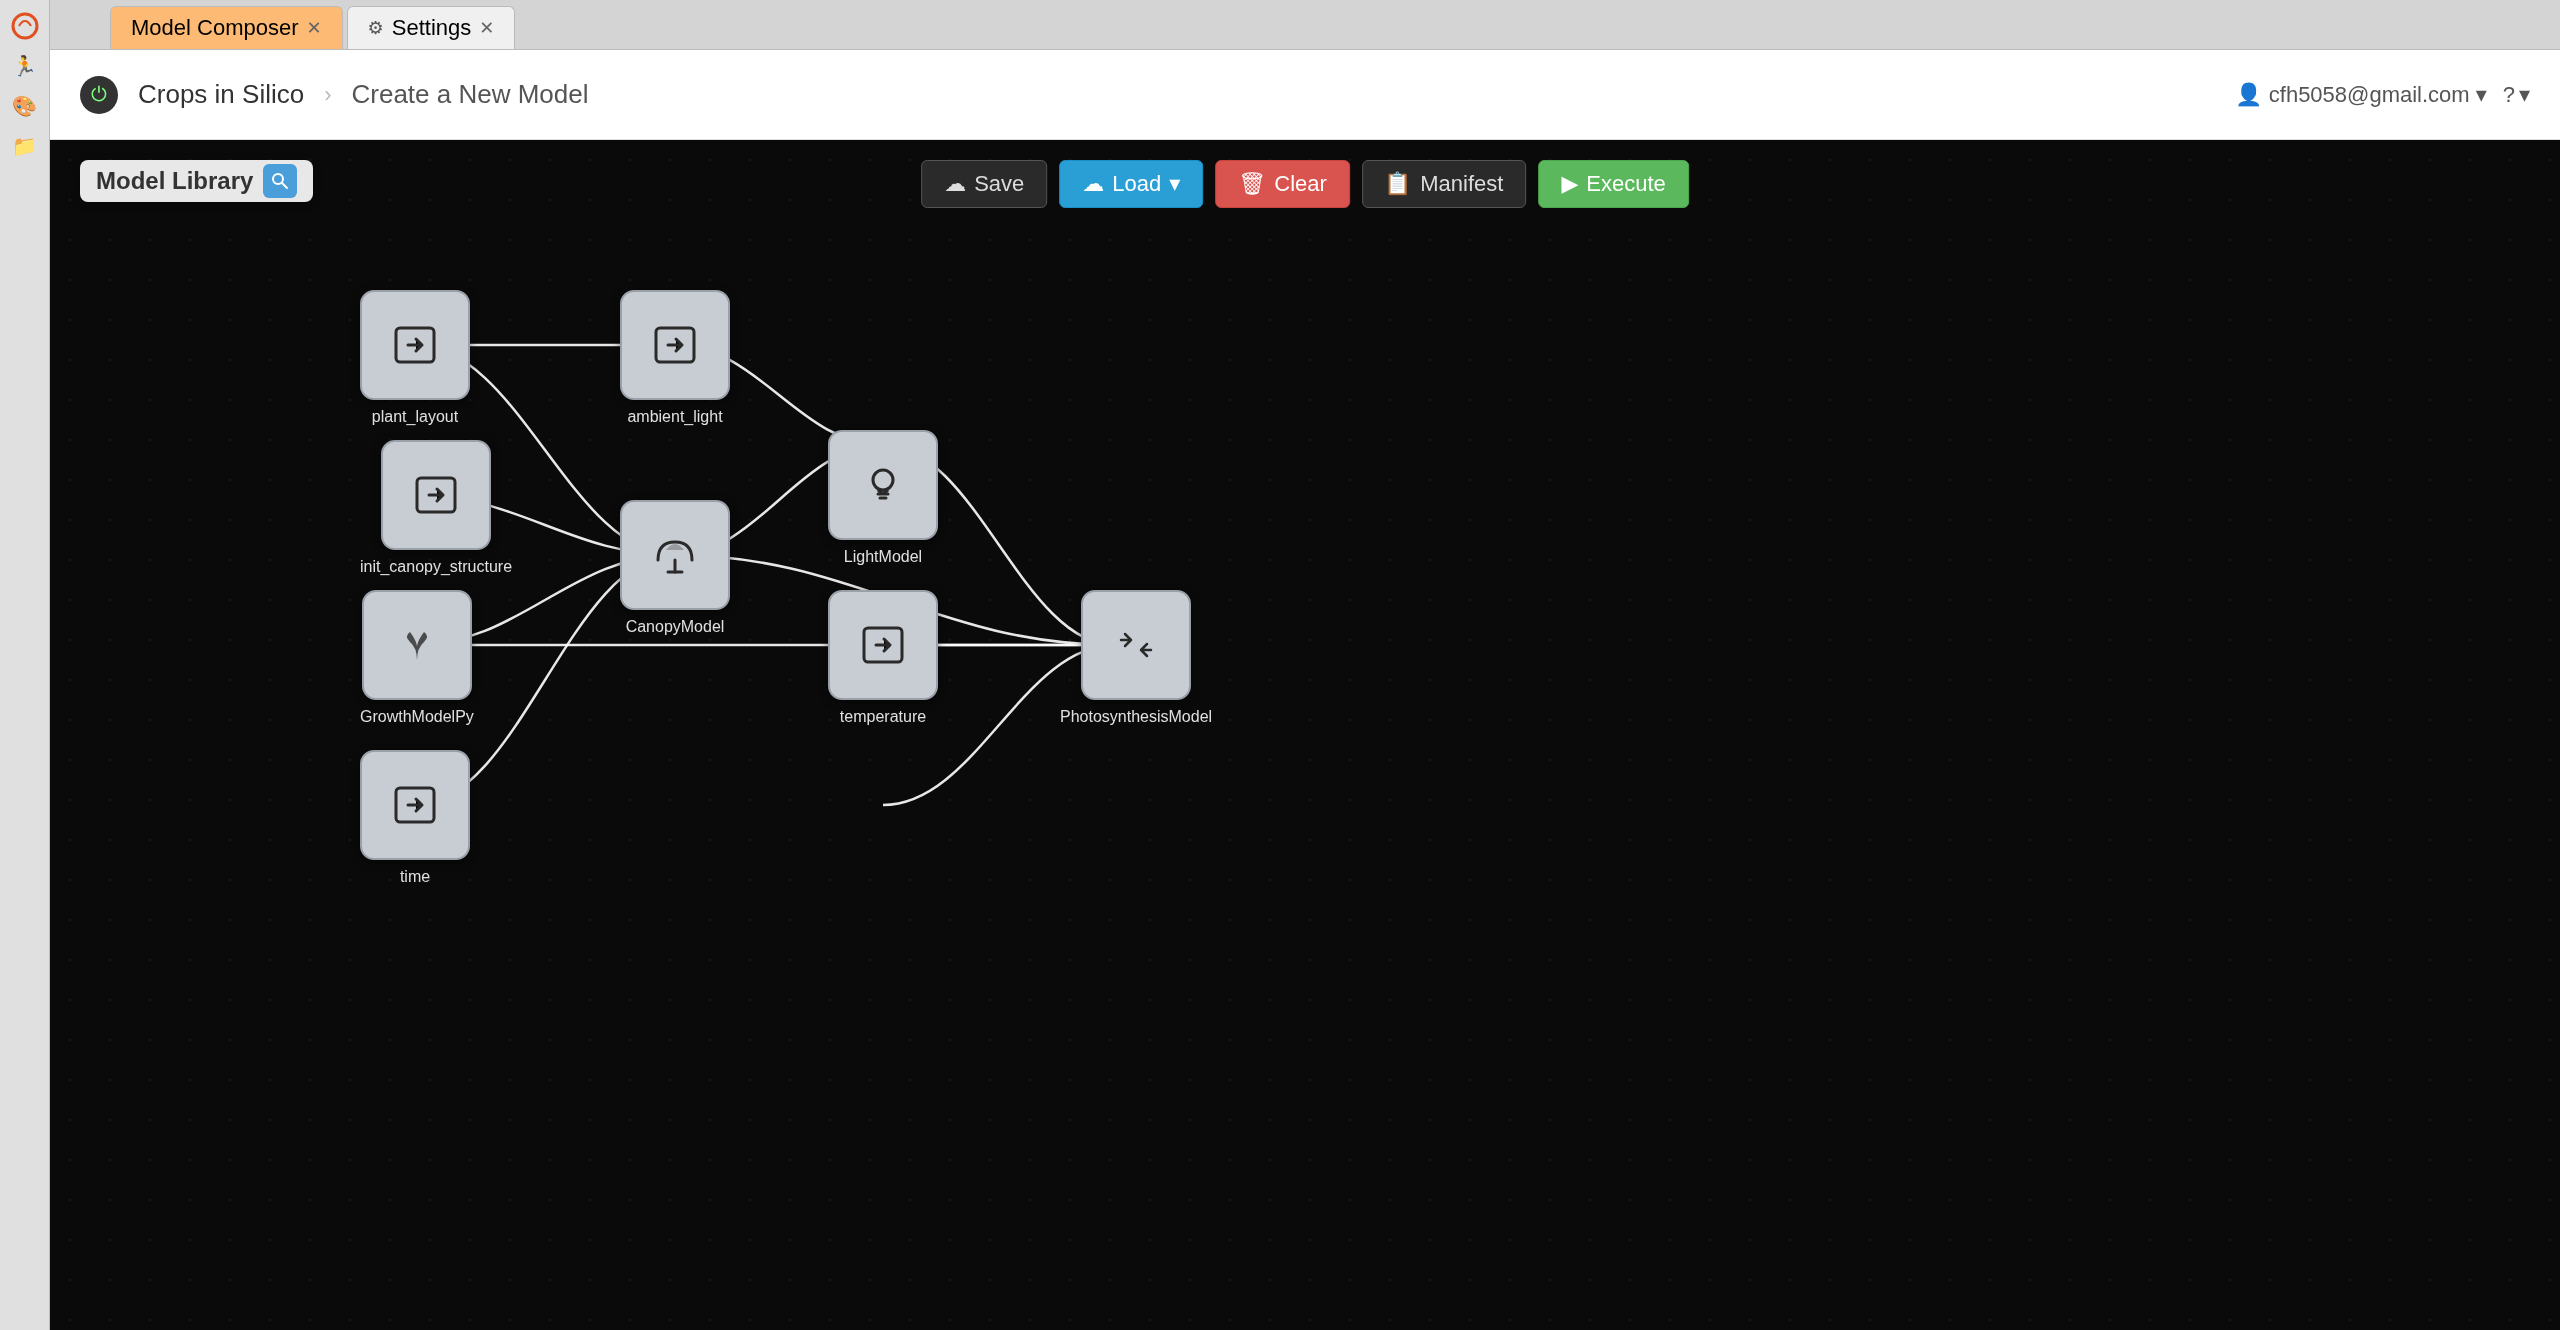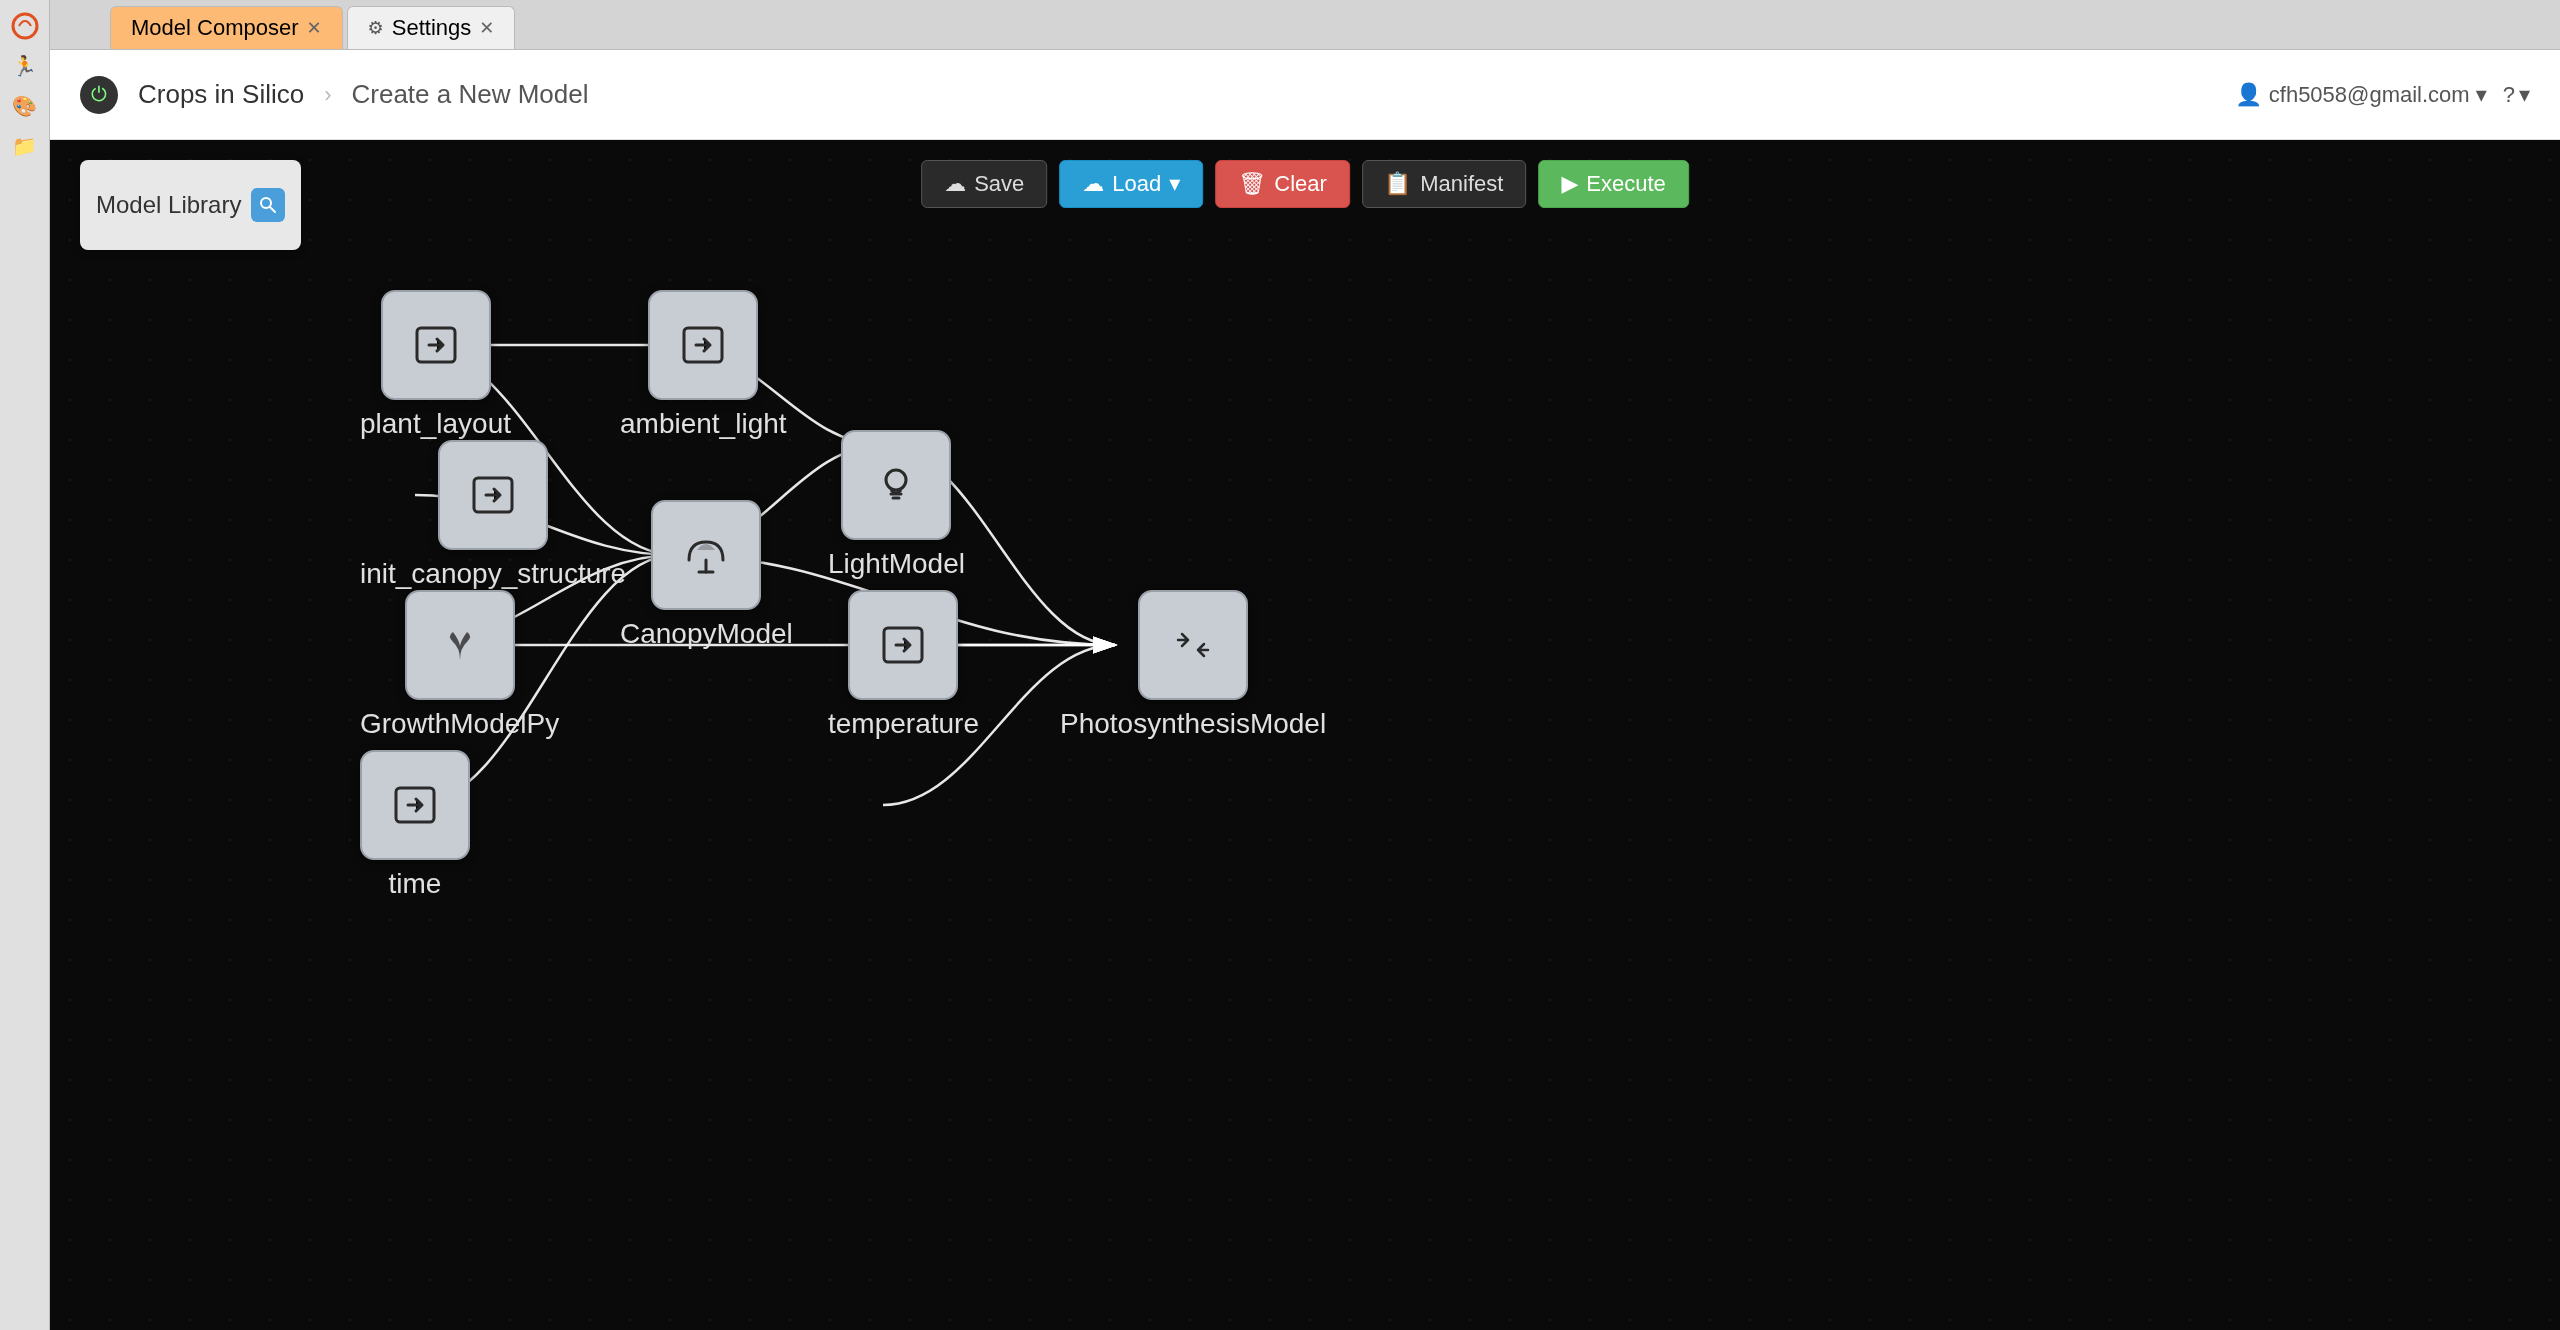--- a/index.html
+++ b/index.html
@@ -135,26 +135,26 @@
       z-index: 20;
     }
 
     
     #model-library {
       position: absolute;
       top: 20px;
       left: 30px;
       background: #e8e8e8;
       border-radius: 8px;
-      padding: 28px 16px;
+      padding: 4px 16px;
       display: flex;
       align-items: center;
       gap: 10px;
       font-size: 24px;
-      font-weight: 400;
+      font-weight: 700;
       color: #333;
       z-index: 20;
       box-shadow: 0 2px 8px rgba(0,0,0,0.3);
     }
     #model-library-search {
       width: 34px; height: 34px;
       background: #4a9eda;
       border-radius: 6px;
       display: flex; align-items: center; justify-content: center;
       color: white;
@@ -195,21 +195,21 @@
       display: flex;
       align-items: center;
       justify-content: center;
       font-size: 48px;
       color: #2a2a2a;
       box-shadow: 0 2px 8px rgba(0,0,0,0.5);
       border: 2px solid #9aa0a8;
     }
     .node-label {
       color: #e0e0e0;
-      font-size: 28px;
+      font-size: 16px;
       margin-top: 8px;
       text-align: center;
       white-space: nowrap;
     }
 
     
     #connections {
       position: absolute;
       inset: 0;
       width: 100%;

